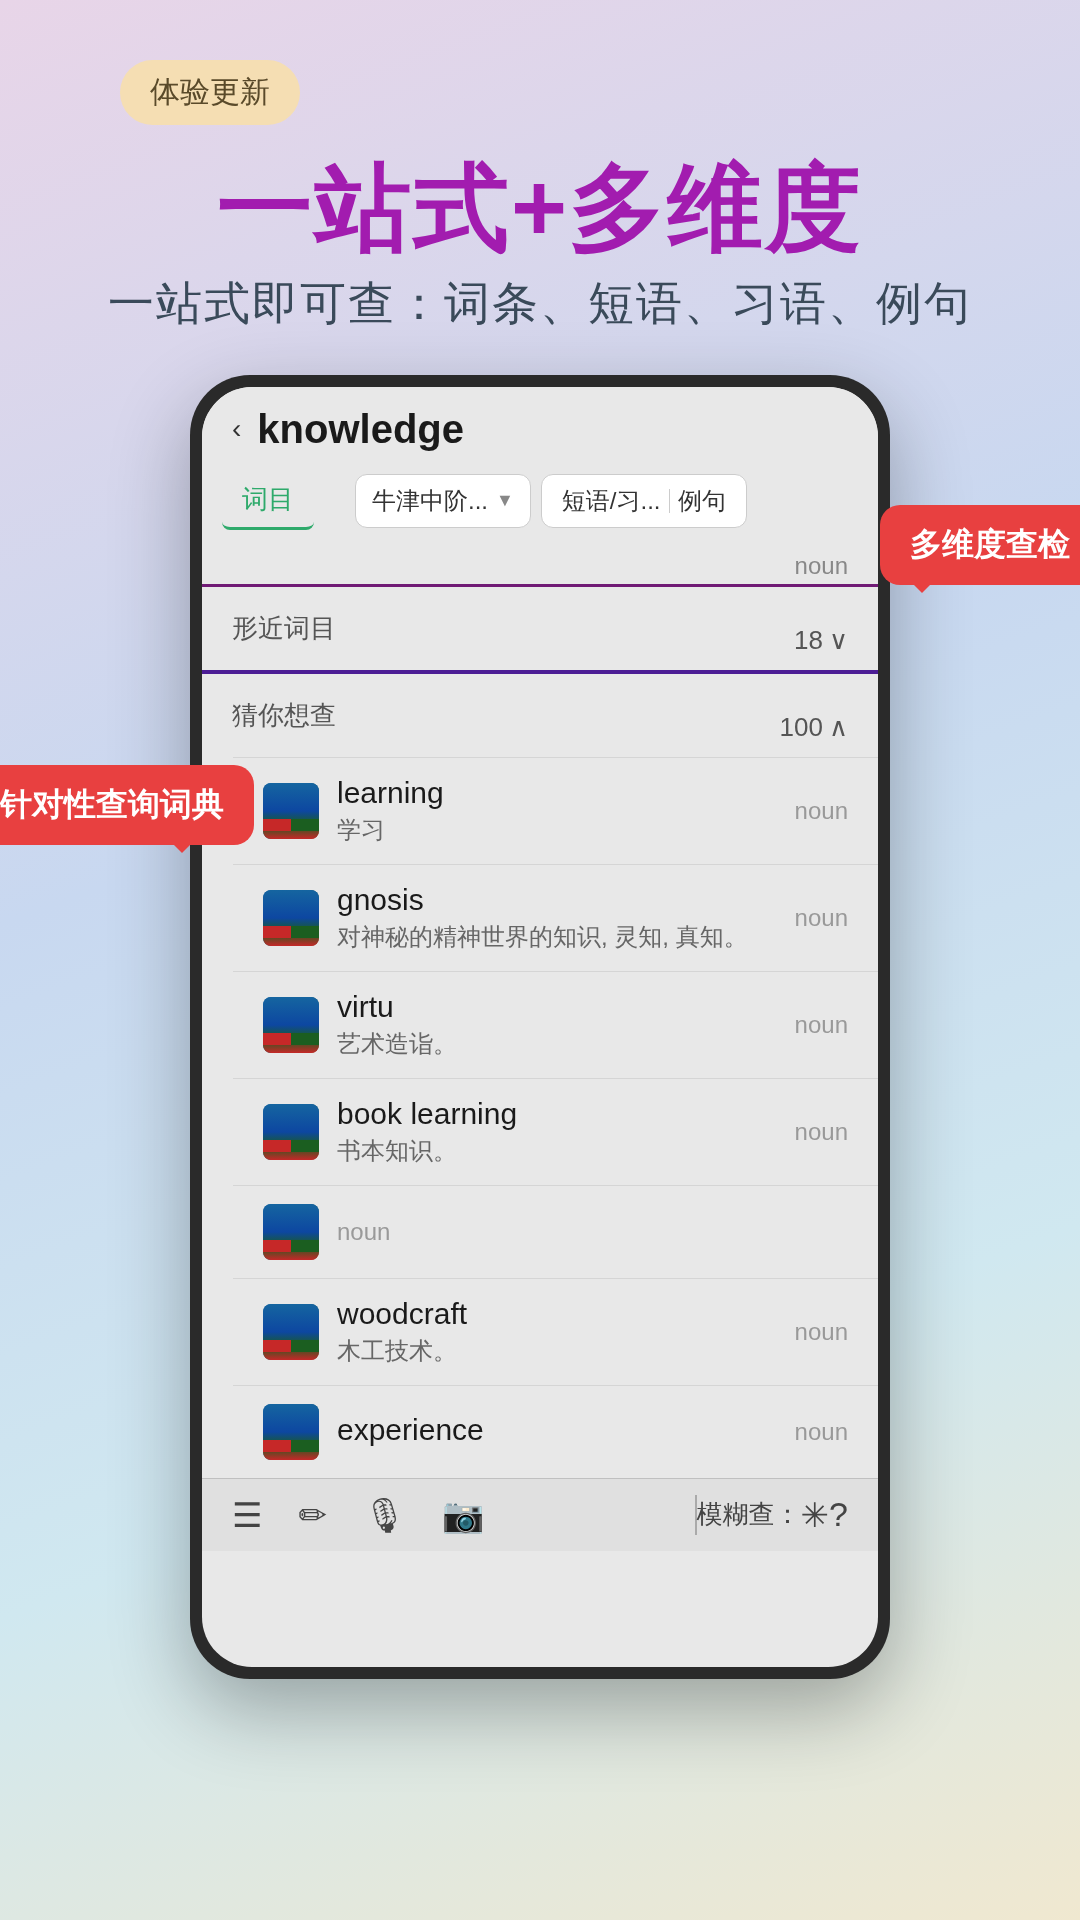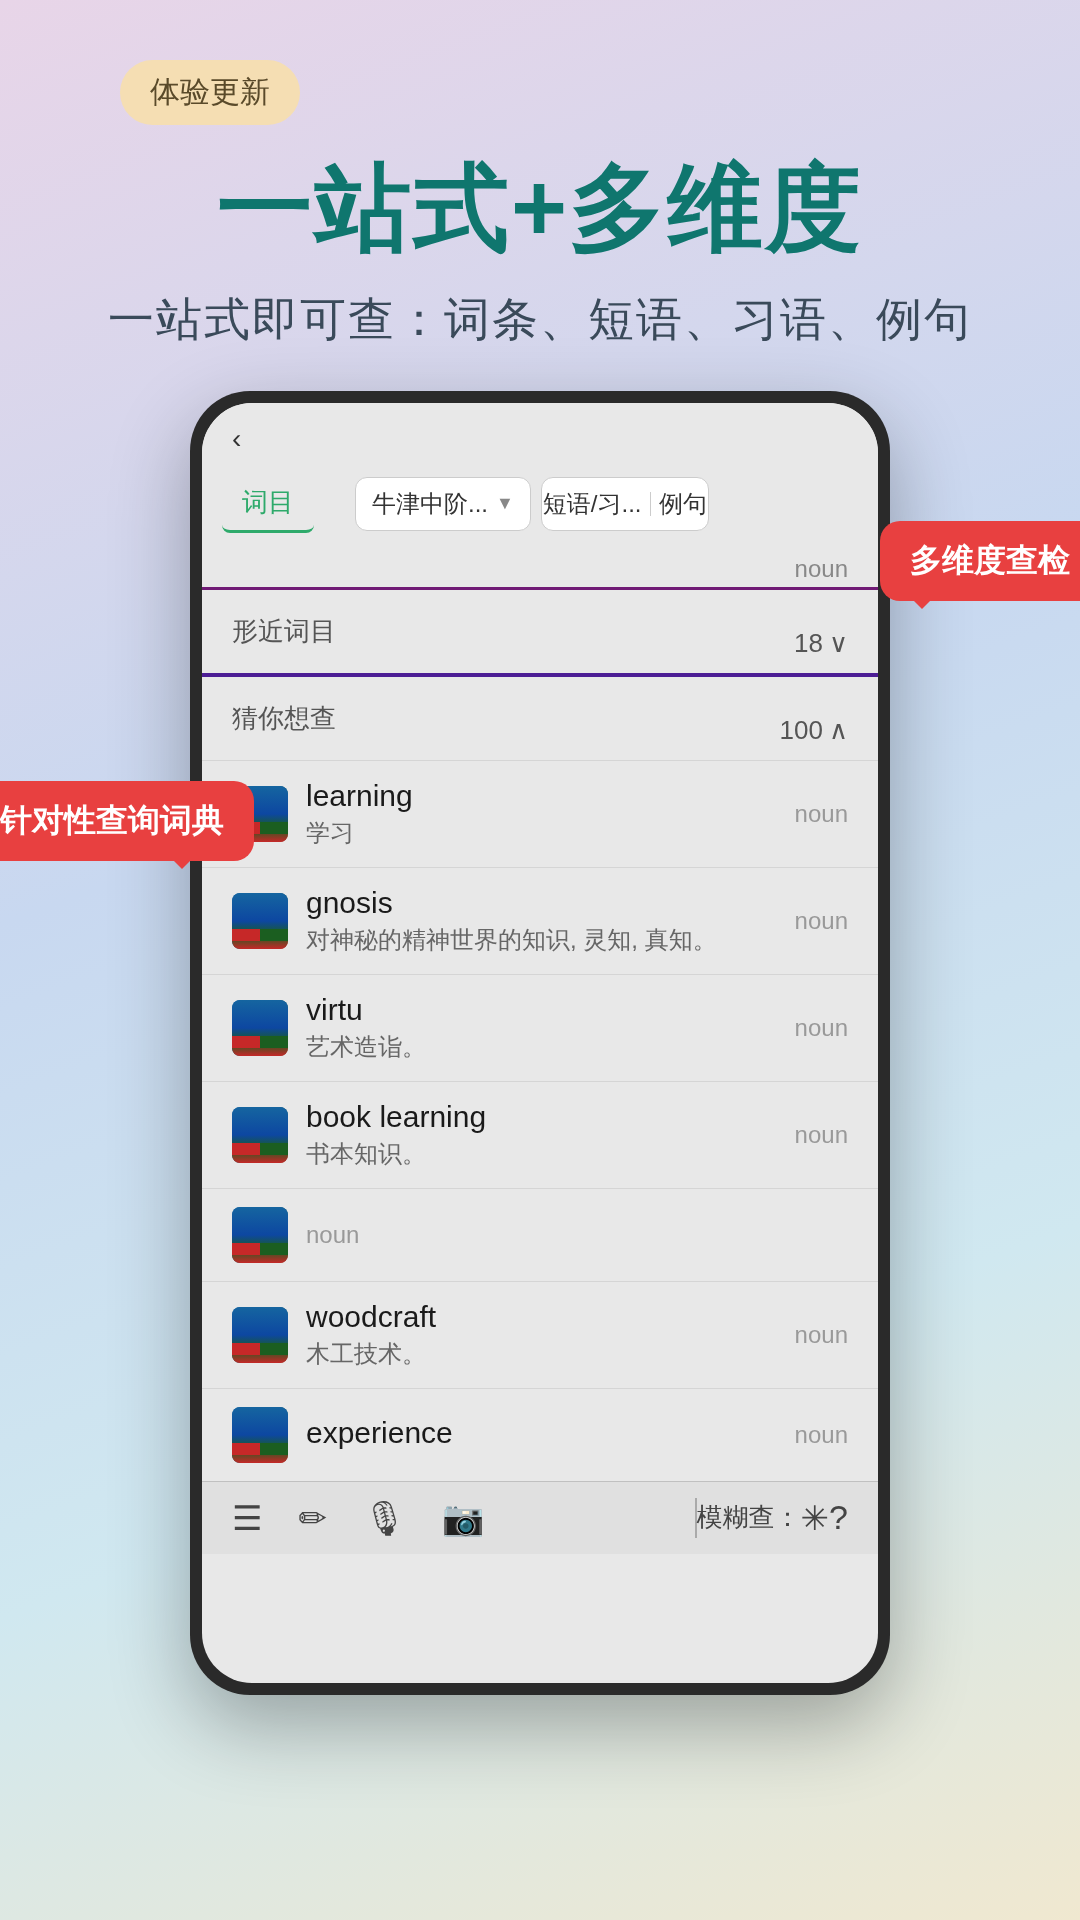--- a/index.html
+++ b/index.html
@@ -28,23 +28,23 @@
     
     .hero-section {
       text-align: center;
       padding: 0 60px;
       margin-bottom: 40px;
     }
 
     .hero-title {
       font-size: 96px;
       font-weight: 800;
-      color: #0f766e;
+      color: #a21caf;
       line-height: 1.1;
-      margin-bottom: 28px;
+      margin-bottom: 12px;
       letter-spacing: 2px;
     }
 
     .hero-subtitle {
       font-size: 46px;
       color: #3a4a5a;
       font-weight: 400;
       letter-spacing: 2px;
     }
 
@@ -133,21 +133,21 @@
 
     .tab-dropdown .arrow {
       color: #888;
       font-size: 18px;
     }
 
     .tab-split {
       background: white;
       border: 1.5px solid #ccc;
       border-radius: 12px;
-      padding: 10px 1px;
+      padding: 10px 20px;
       font-size: 24px;
       color: #333;
       display: flex;
       gap: 8px;
       align-items: center;
     }
 
     .tab-split .divider-v {
       width: 1.5px;
       height: 24px;
@@ -183,20 +183,21 @@
       color: #555;
       display: flex;
       align-items: center;
       gap: 6px;
       margin-top: 24px;
     }
 
     
     .word-list {
       background: #e8e8e8;
+      padding-left: 31px;
     }
 
     .word-item {
       display: flex;
       align-items: center;
       padding: 18px 30px;
       border-top: 1px solid #d5d5d5;
       gap: 18px;
       cursor: pointer;
     }
@@ -352,20 +353,21 @@
 
   <div class="tooltip-red tooltip-1">多维度查检</div>
 
   <div class="tooltip-red tooltip-2">针对性查询词典</div>
 
   <div class="phone-mockup">
     <div class="phone-screen">
 
       <div class="phone-topbar">
         <span class="back-arrow">‹</span>
+        <span class="search-word">knowledge</span>
       </div>
 
       <div class="tabs-row">
         <div class="tab-item tab-active">词目</div>
         <div class="tab-dropdown">
           <span>牛津中阶...</span>
           <span class="arrow">▼</span>
         </div>
         <div class="tab-split">
           <span>短语/习...</span>

